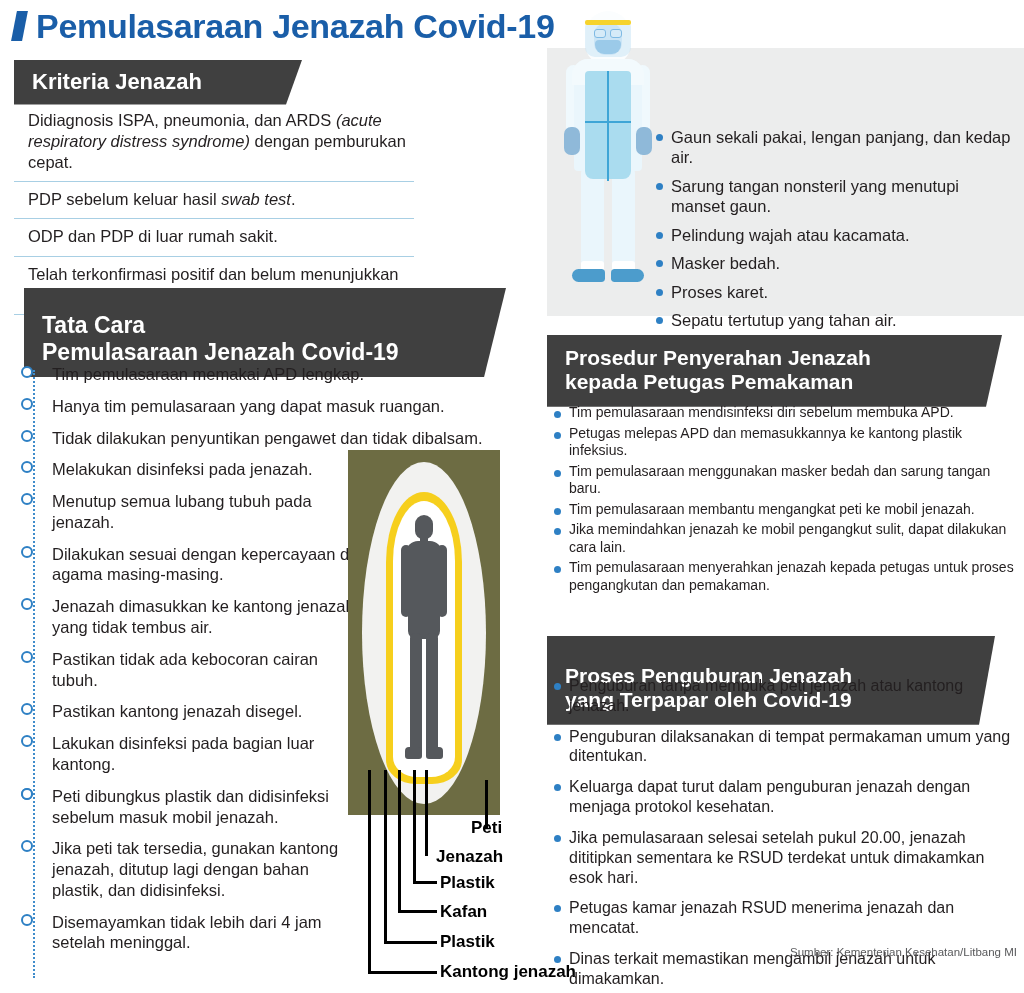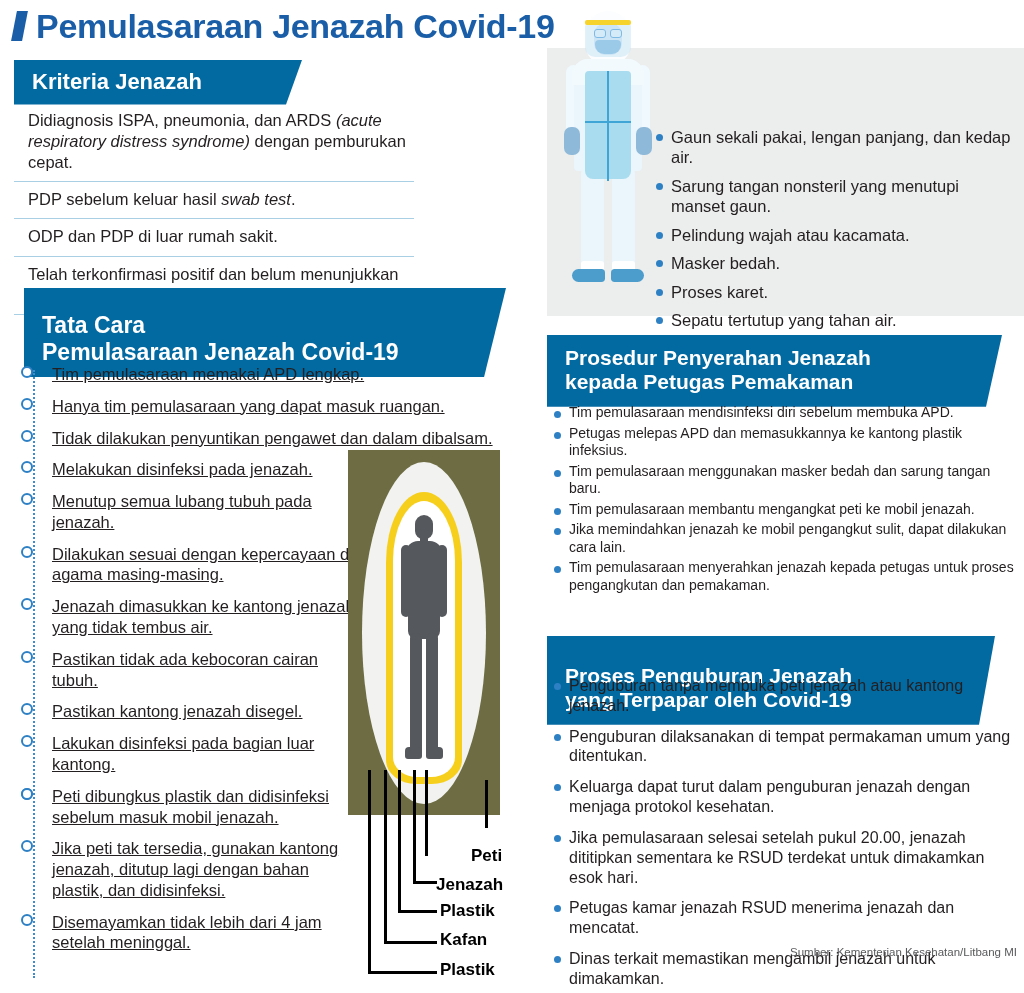--- a/index.html
+++ b/index.html
@@ -48,21 +48,21 @@
     width: 536px; height: 941px;
   }
   #right-col {
     position: absolute;
     left: 540px; top: 52px;
     width: 484px; height: 941px;
   }
 
   
   .banner {
-    background: #0369a1;
+    background: #404040;
     color: #ffffff;
     font-weight: bold;
     line-height: 1.16;
     padding: 9px 16px 10px 18px;
     box-sizing: border-box;
     position: relative;
   }
   .banner-slant-r {
     
     clip-path: polygon(0 0, 100% 0, calc(100% - 16px) 100%, 0 100%);
@@ -105,21 +105,20 @@
     left: 14px; top: 312px;
     width: 520px;
   }
   .tc-item {
     position: relative;
     padding-left: 38px;
     font-size: 16.5px;
     line-height: 1.26;
     margin-bottom: 11px;
     color: #231f20;
-    text-decoration: underline;
   }
   .tc-bullet {
     position: absolute;
     left: 7px; top: 2px;
     width: 12px; height: 12px;
     border: 2.6px solid #2e80c4;
     border-radius: 50%;
     box-sizing: border-box;
     background: #ffffff;
     z-index: 2;
@@ -193,21 +192,20 @@
 
   
   .lead-v { position: absolute; width: 3px; background: #000000; }
   .lead-h { position: absolute; height: 3px; background: #000000; }
   .clabel {
     position: absolute;
     font-size: 17px;
     font-weight: bold;
     color: #000000;
     white-space: nowrap;
-    margin-top: 28px;
   }
 
   
   #apd-panel {
     position: absolute;
     left: 7px; top: -4px;
     width: 477px; height: 268px;
     background: #eceded;
   }
   #apd-banner {
@@ -338,21 +336,21 @@
 
   <div id="tatacara-banner" class="banner">
     <div>Tata Cara</div>
     <div>Pemulasaraan Jenazah Covid-19</div>
   </div>
 
   <div id="tatacara-list">
     <div id="tc-dotline"></div>
     <div class="tc-item"><span class="tc-bullet"></span><span>Tim pemulasaraan memakai APD lengkap.</span></div>
     <div class="tc-item"><span class="tc-bullet"></span><span>Hanya tim pemulasaraan yang dapat masuk ruangan.</span></div>
-    <div class="tc-item"><span class="tc-bullet"></span><span>Tidak dilakukan penyuntikan pengawet dan dalam dibalsam.</span></div>
+    <div class="tc-item"><span class="tc-bullet"></span><span>Tidak dilakukan penyuntikan pengawet dan tidak dibalsam.</span></div>
     <div class="tc-item"><span class="tc-bullet"></span><span>Melakukan disinfeksi pada jenazah.</span></div>
     <div class="tc-item" style="width:320px"><span class="tc-bullet"></span><span>Menutup semua lubang tubuh pada jenazah.</span></div>
     <div class="tc-item" style="width:320px"><span class="tc-bullet"></span><span>Dilakukan sesuai dengan kepercayaan dan agama masing-masing.</span></div>
     <div class="tc-item" style="width:312px"><span class="tc-bullet"></span><span>Jenazah dimasukkan ke kantong jenazah yang tidak tembus air.</span></div>
     <div class="tc-item" style="width:312px"><span class="tc-bullet"></span><span>Pastikan tidak ada kebocoran cairan tubuh.</span></div>
     <div class="tc-item" style="width:312px"><span class="tc-bullet"></span><span>Pastikan kantong jenazah disegel.</span></div>
     <div class="tc-item" style="width:312px"><span class="tc-bullet"></span><span>Lakukan disinfeksi pada bagian luar kantong.</span></div>
     <div class="tc-item" style="width:312px"><span class="tc-bullet"></span></div>
     <div class="tc-item" style="width:300px"><span class="tc-bullet"></span><span>Peti dibungkus plastik dan didisinfeksi sebelum masuk mobil jenazah.</span></div>
     <div class="tc-item" style="width:300px"><span class="tc-bullet"></span><span>Jika peti tak tersedia, gunakan kantong jenazah, ditutup lagi dengan bahan plastik, dan didisinfeksi.</span></div>

